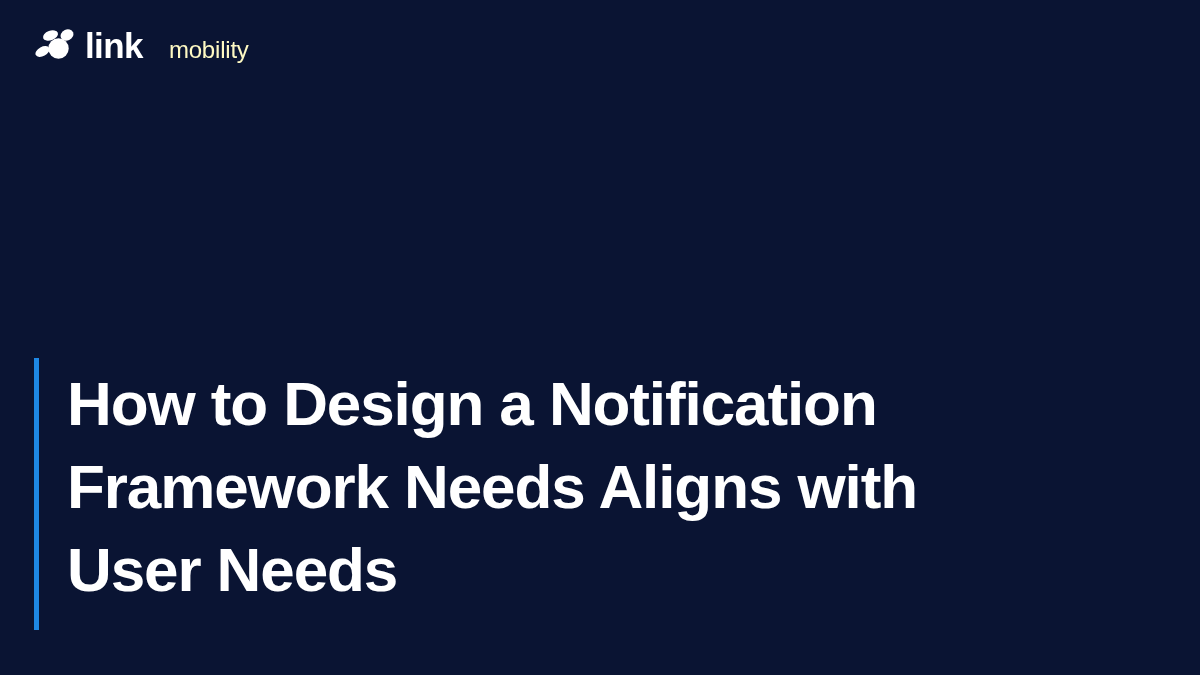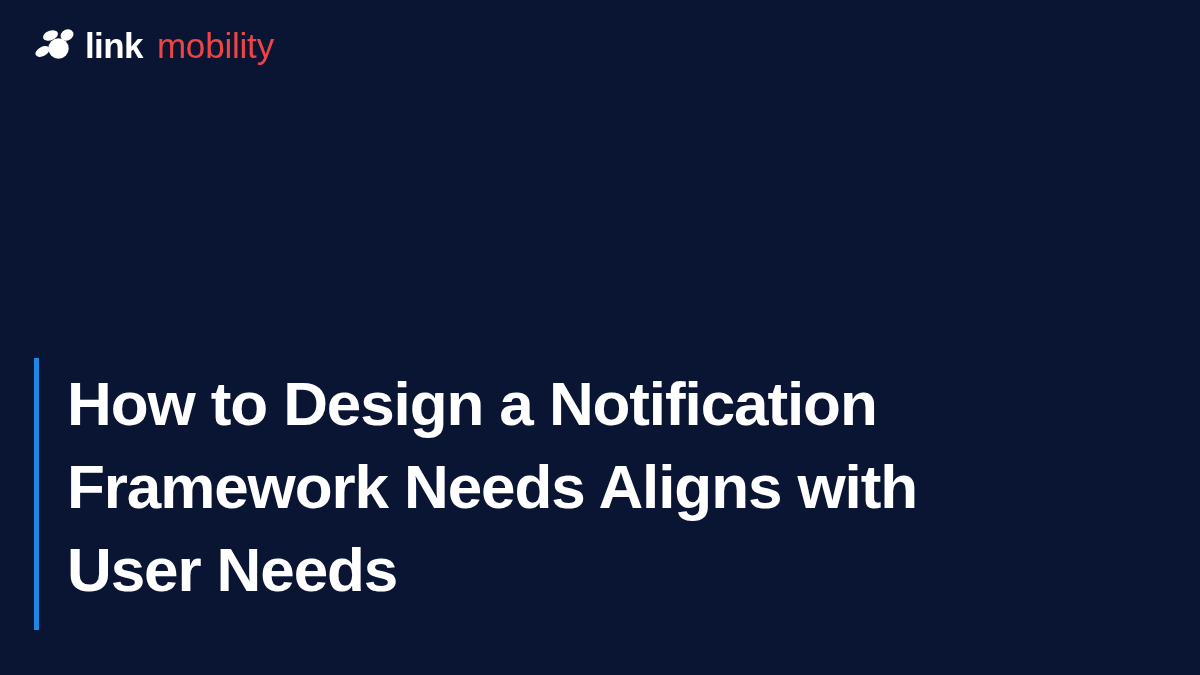--- a/index.html
+++ b/index.html
@@ -39,36 +39,36 @@
   .logo-mark {
     width:40px;
     height:34px;
     display:block;
     flex:0 0 auto;
   }
 
   .logo-word {
     display:flex;
     align-items:baseline;
-    gap:14px;
+    gap:26px;
     line-height:1;
     white-space:nowrap;
   }
 
   .logo-word .lw-link {
     font-size:35px;
     font-weight:700;
     color:#ffffff;
     letter-spacing:-0.6px;
   }
 
   .logo-word .lw-mobility {
-    font-size:35px;
+    font-size:24px;
     font-weight:300;
-    color:#ef4444;
+    color:#fef9c3;
     letter-spacing:-0.2px;
   }
 
   
   .title-block {
     position:absolute;
     left:34px;
     top:358px;
     width:960px;
     display:flex;

